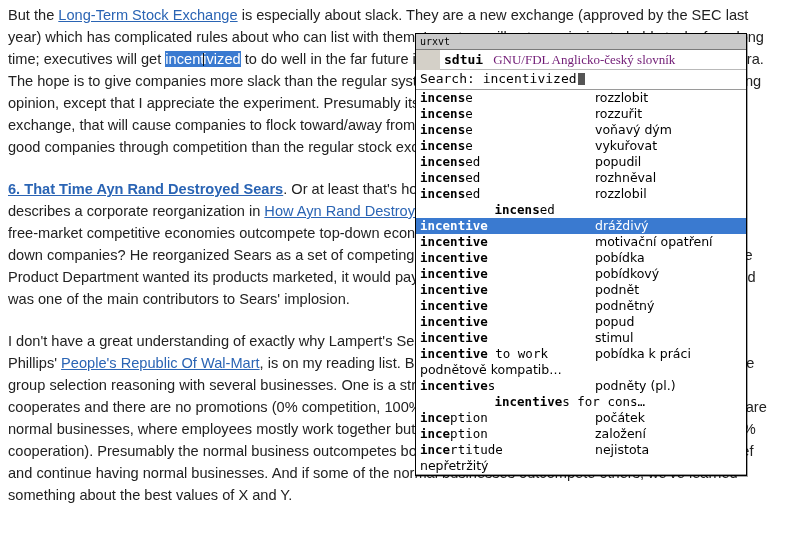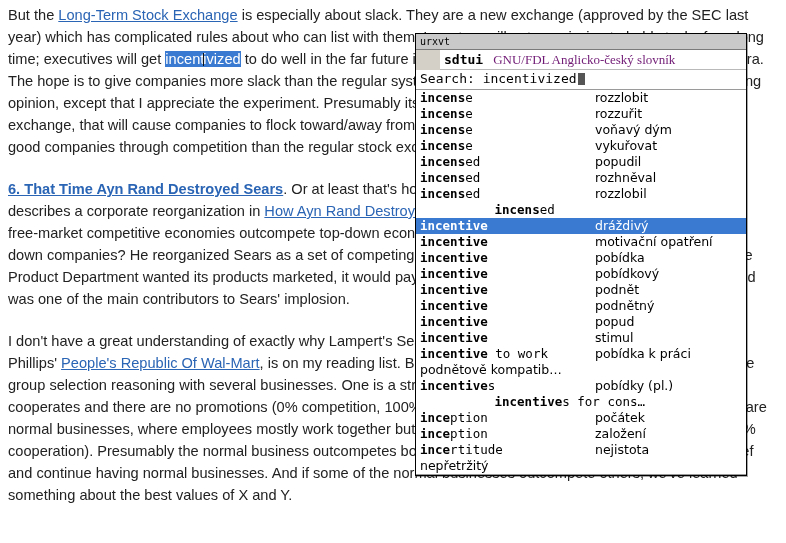--- a/index.html
+++ b/index.html
@@ -235,21 +235,21 @@
       </div>
       <div class="dict-row">
         <div class="word"><b>incentive</b><i> to work</i></div>
         <div class="trans">pobídka k práci</div>
       </div>
       <div class="dict-row">
         <div class="trans">podnětově kompatib…</div>
       </div>
       <div class="dict-row">
         <div class="word"><b>incentive</b><i>s</i></div>
-        <div class="trans">pobídky (pl.)</div>
+        <div class="trans">podněty (pl.)</div>
       </div>
       <div class="dict-row">
         <div class="word"><b>incentive</b><i>s for cons…</i></div>
       </div>
       <div class="dict-row">
         <div class="word"><b>ince</b><i>ption</i></div>
         <div class="trans">počátek</div>
       </div>
       <div class="dict-row">
         <div class="word"><b>ince</b><i>ption</i></div>

